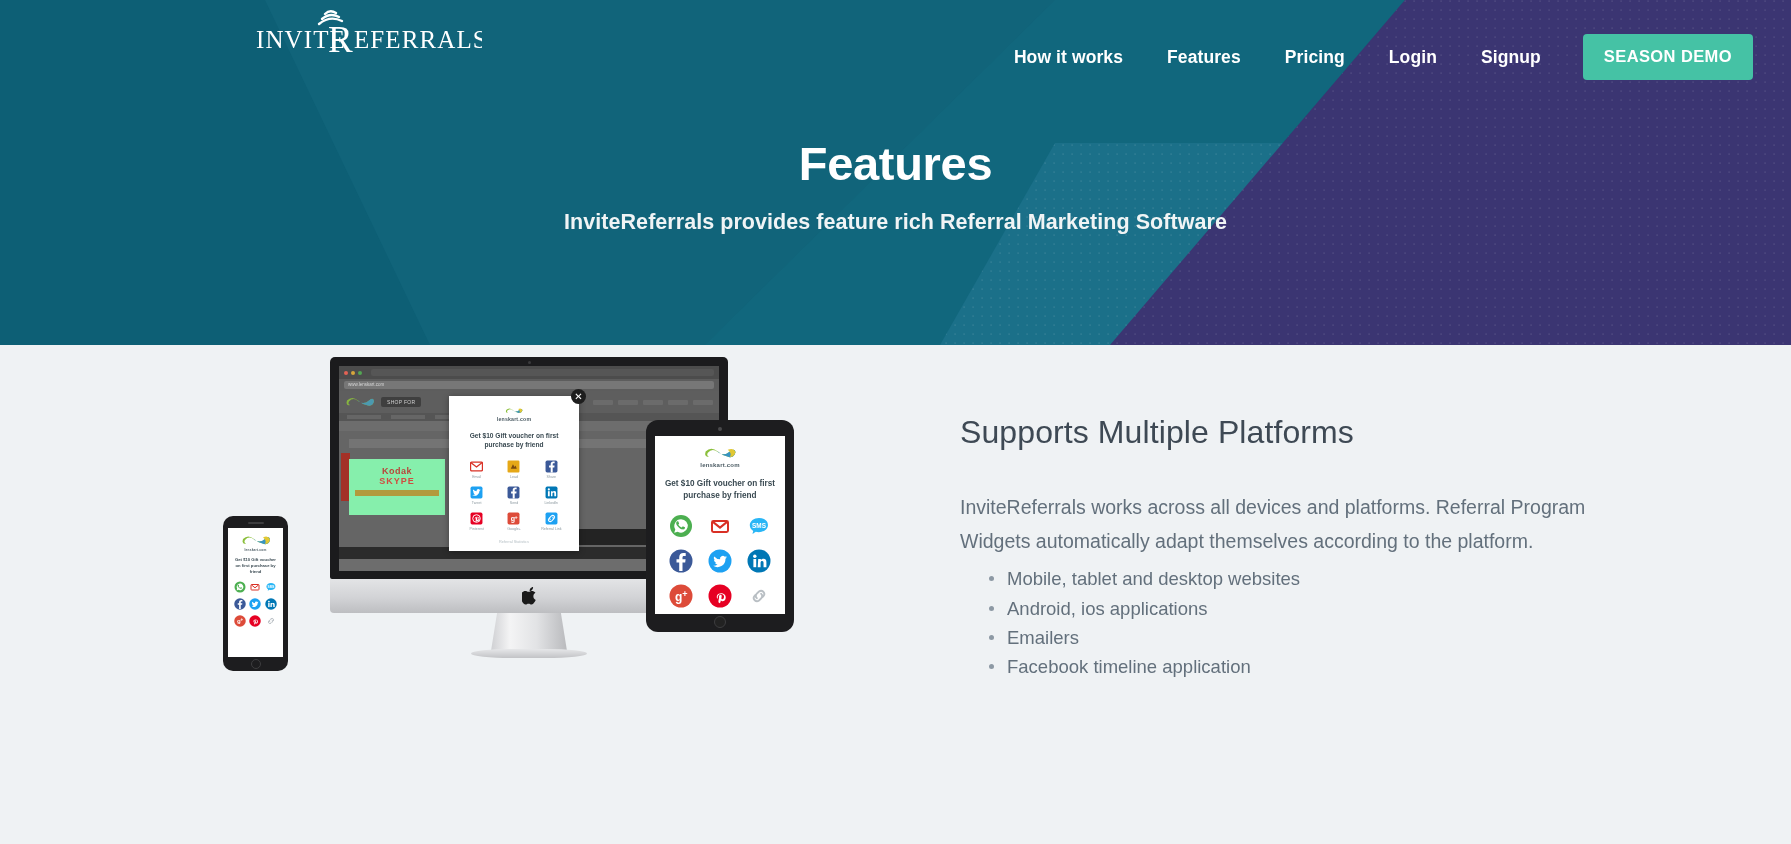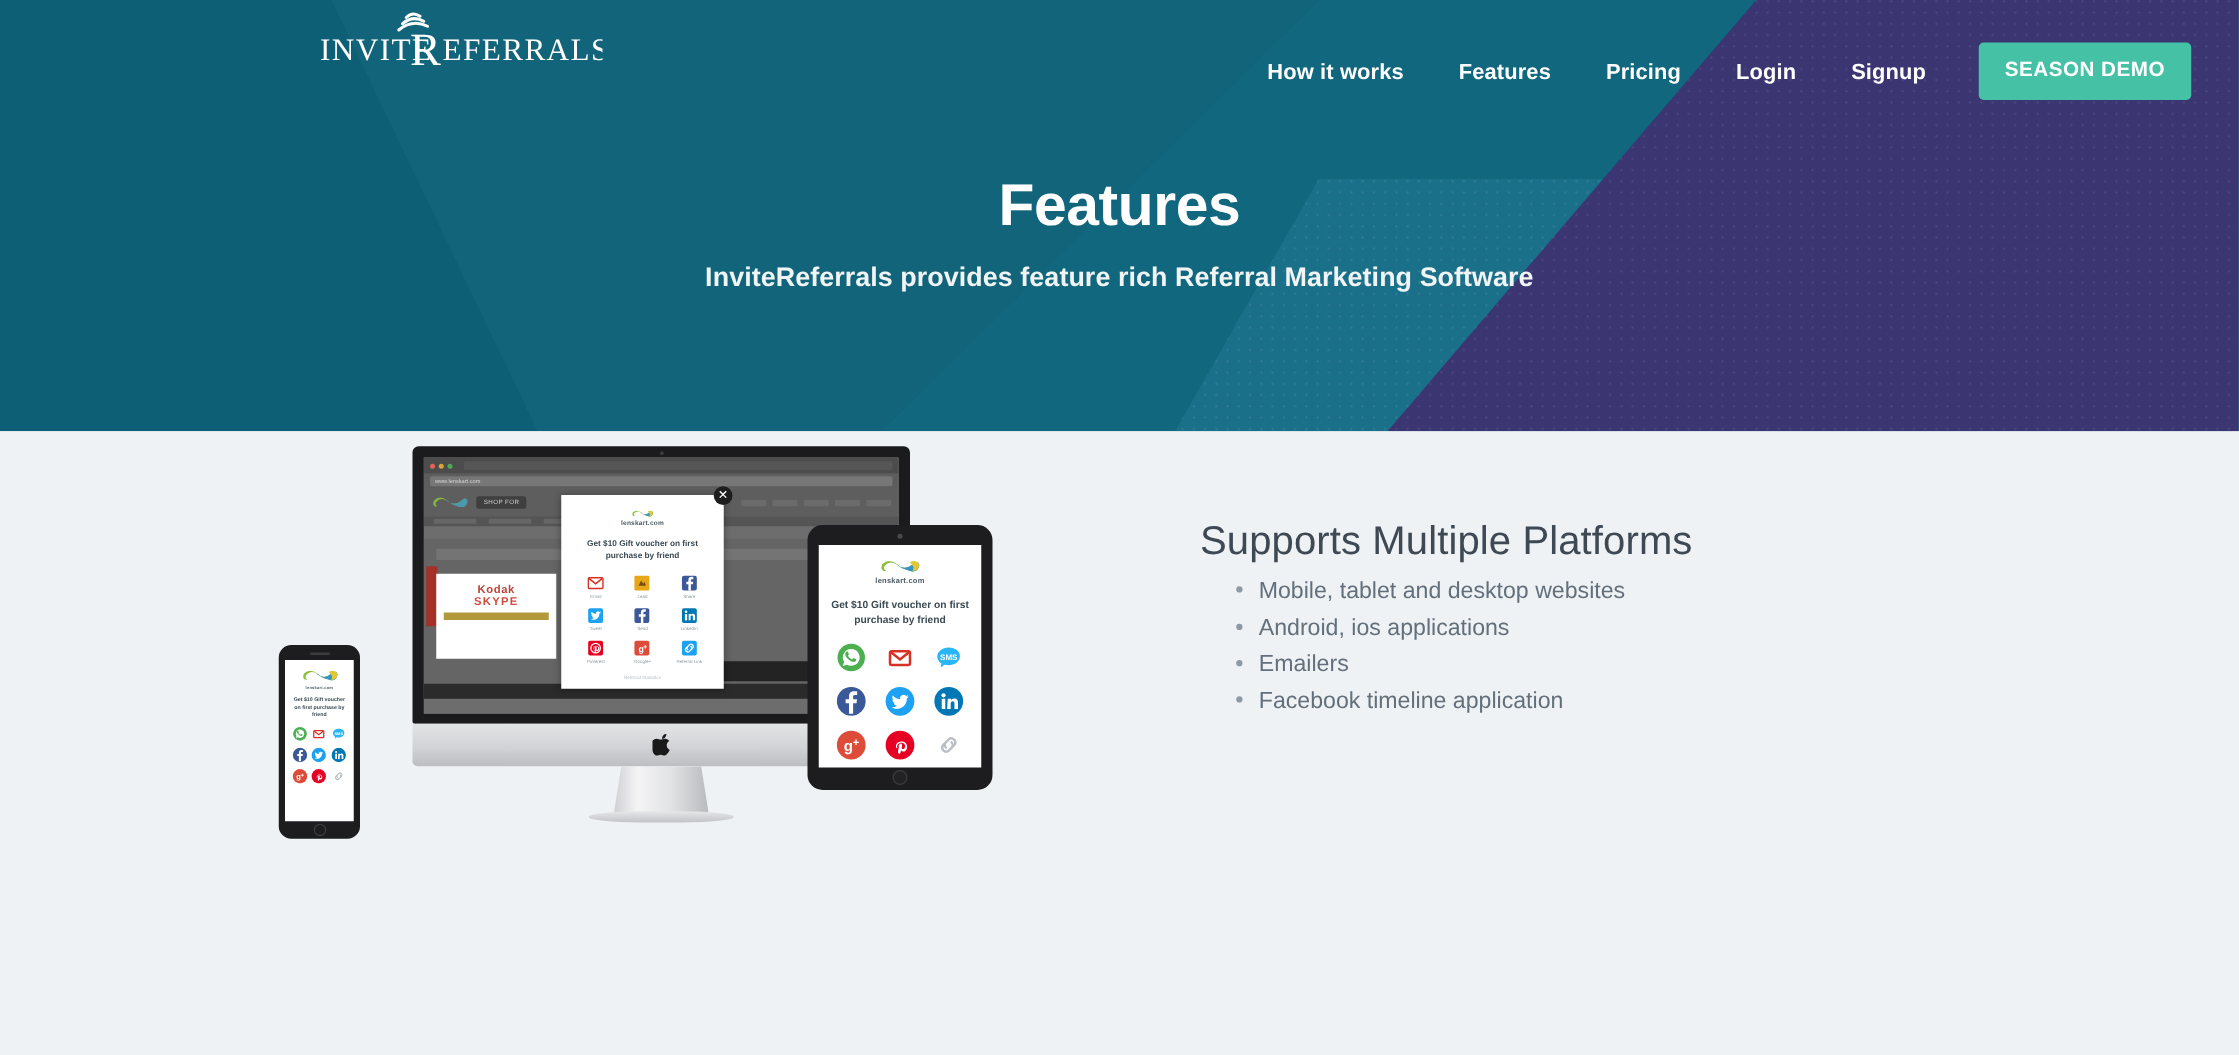--- a/index.html
+++ b/index.html
@@ -271,22 +271,22 @@
   .shopfor {
     background:#3f3f3f; color:#cfcfcf; font-size:5px; padding:2px 6px;
     border-radius:2px; letter-spacing:.3px;
   }
   .site-topnav { flex:1; display:flex; gap:5px; justify-content:flex-end; }
   .topnav-pill { height:5px; width:20px; background:#6b6b6b; border-radius:1px; }
   .site-subnav { height:8px; background:#555; display:flex; gap:10px; padding:0 8px; align-items:center;}
   .subnav-pill { height:4px; width:34px; background:#666; }
   .site-body { position:absolute; top:65px; left:0; right:0; bottom:12px; background:#656565; }
   .kodak-banner {
-    position:absolute; left:10px; top:28px; width:96px; height:68px;
-    background:#ffffff; overflow:hidden;
+    position:absolute; left:10px; top:28px; width:96px; height:56px;
+    background:#86efac; overflow:hidden;
   }
   .kodak-txt { color:#b8453a; font-size:9px; font-weight:bold; text-align:center; margin-top:7px; letter-spacing:.5px;}
   .kodak-free { color:#cf4d40; font-size:9px; font-weight:bold; text-align:center; letter-spacing:1px;}
   .kodak-strip { margin:4px 6px 0 6px; height:6px; background:#b29a3c; }
   .right-rail {
     position:absolute; right:8px; top:22px; width:58px; bottom:22px;
     background:#6f6f6f;
   }
   .glass-row { height:10px; margin:3px 4px; background:#7a7a7a; border-radius:2px;}
   .red-tab {
@@ -835,20 +835,21 @@
             </div>
         </div>
         <div class="iphone-home"></div>
       </div>
 
     </div>
   </div>
 
   <div class="text-col">
     <h2 class="feature-title">Supports Multiple Platforms</h2>
+    <p class="feature-para">InviteReferrals works across all devices and platforms. Referral Program Widgets automatically adapt themselves according to the platform.</p>
     <ul class="feature-list">
       <li>Mobile, tablet and desktop websites</li>
       <li>Android, ios applications</li>
       <li>Emailers</li>
       <li>Facebook timeline application</li>
     </ul>
   </div>
 </div>
 
 </body></html>

